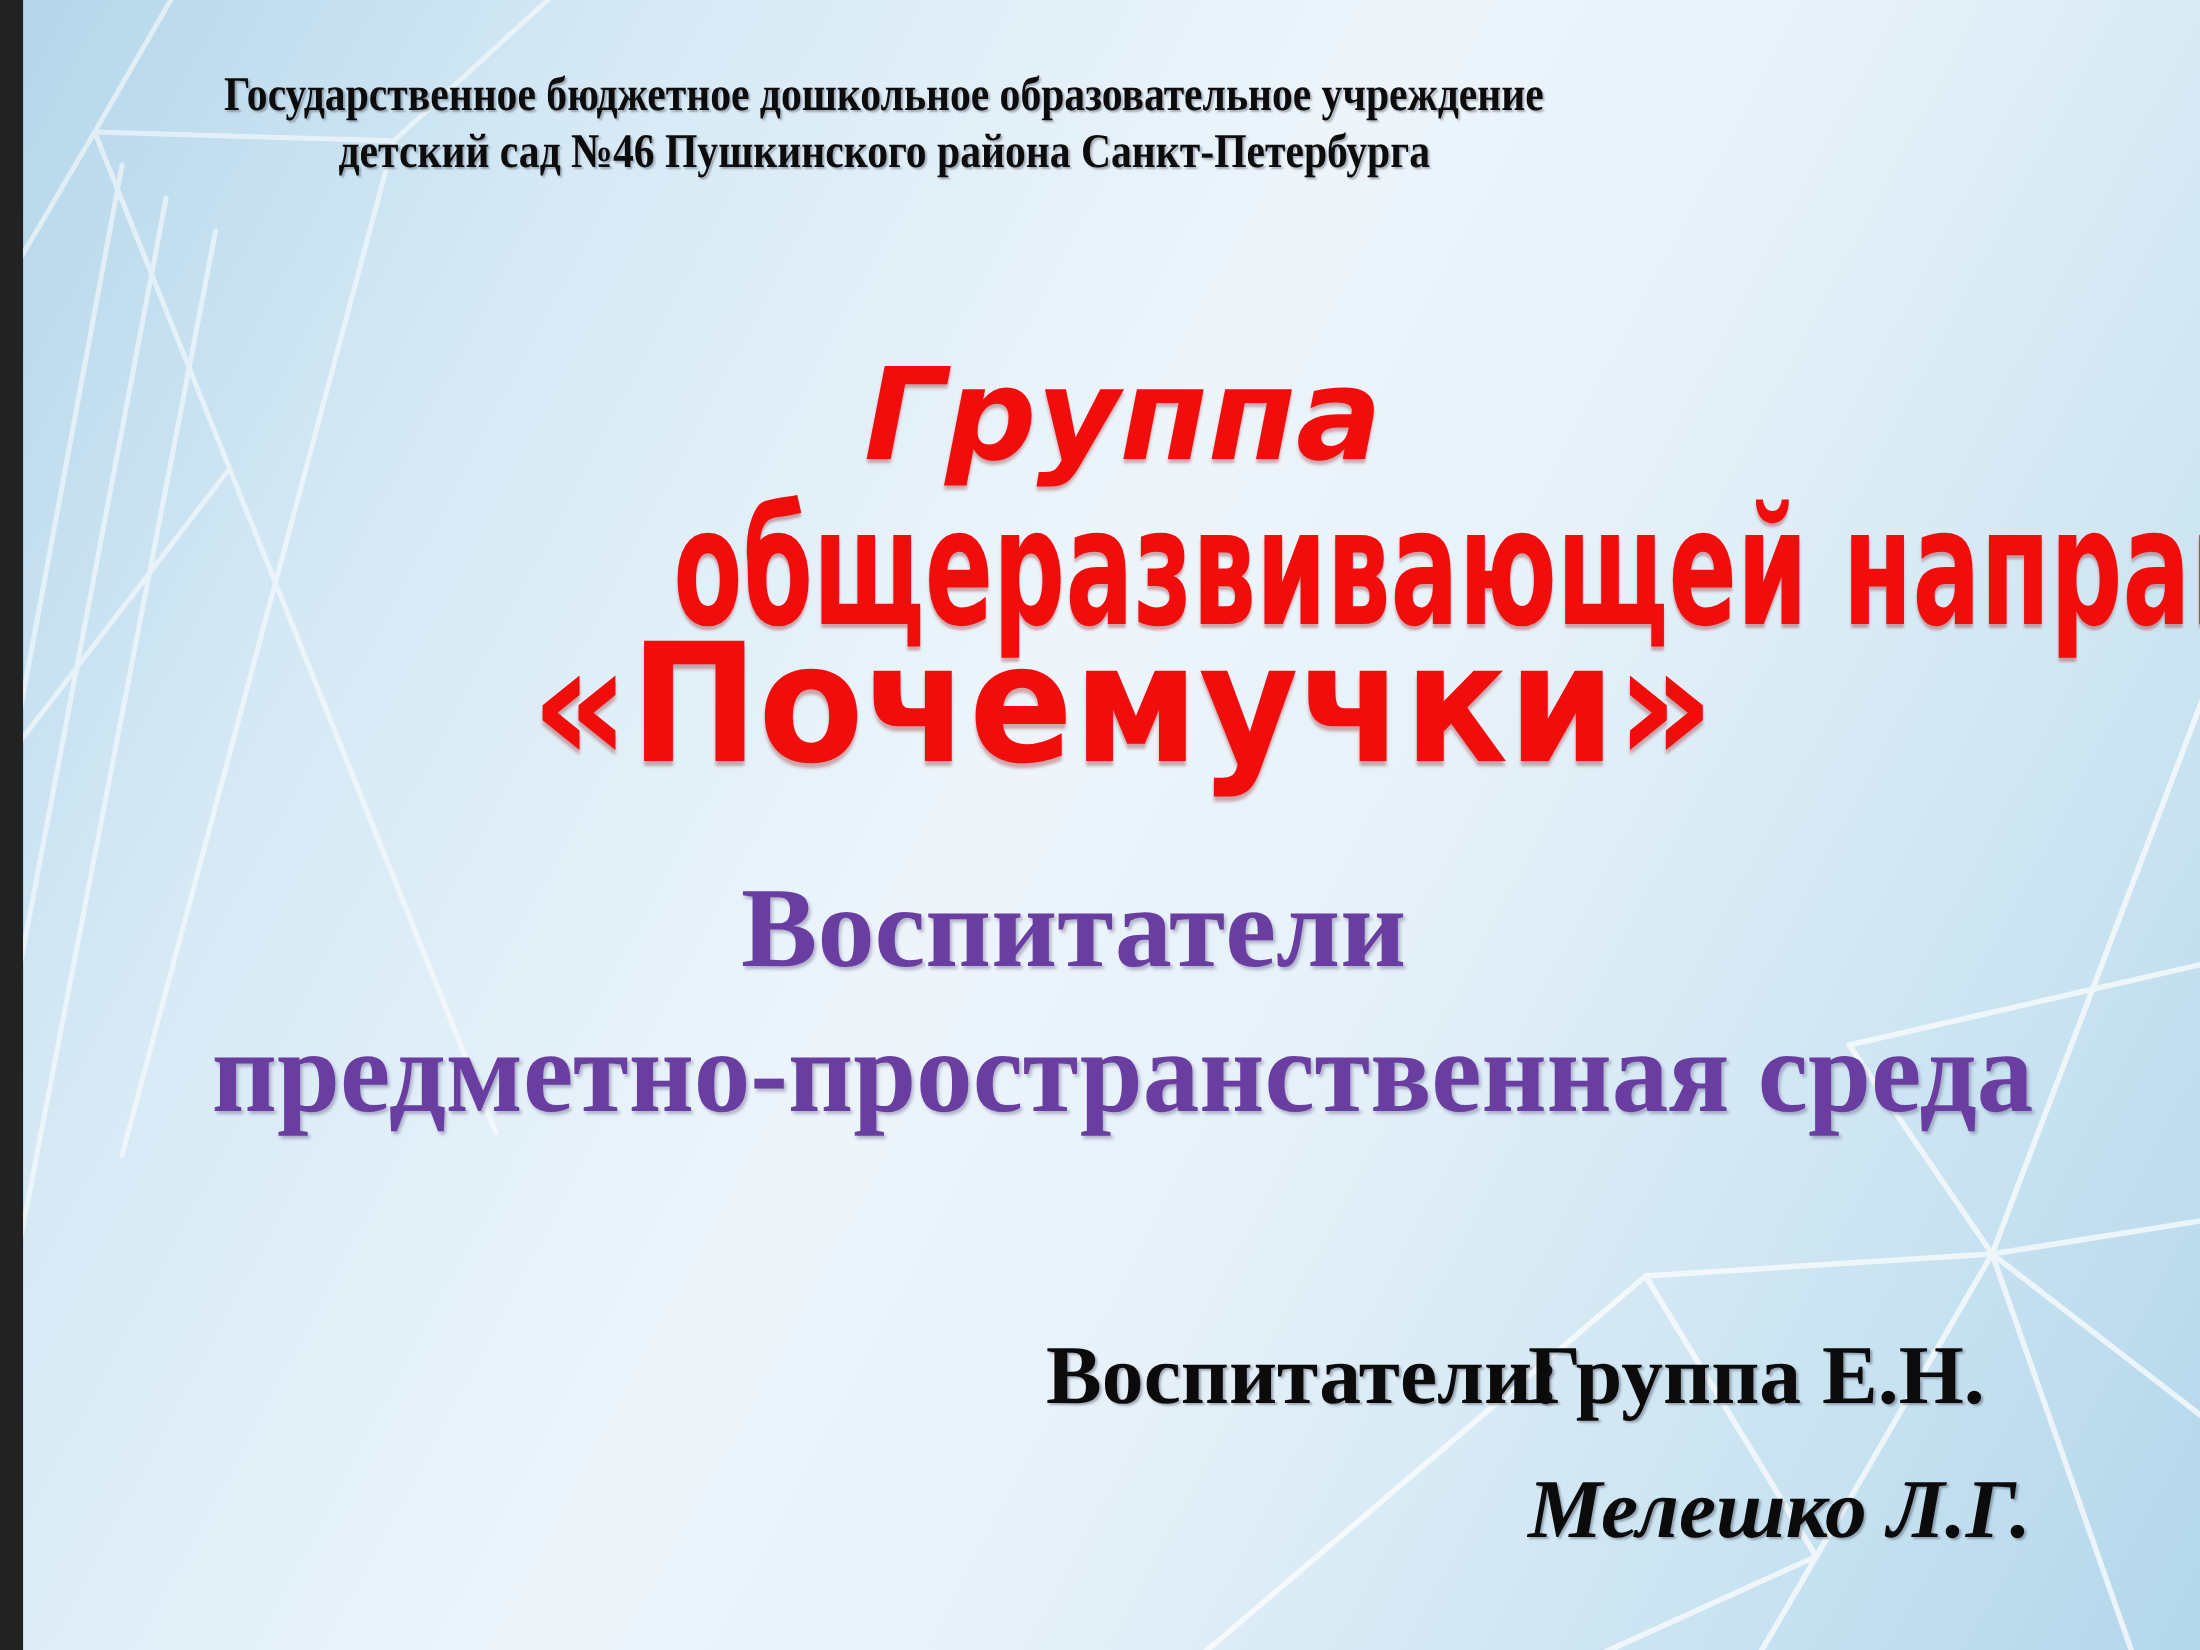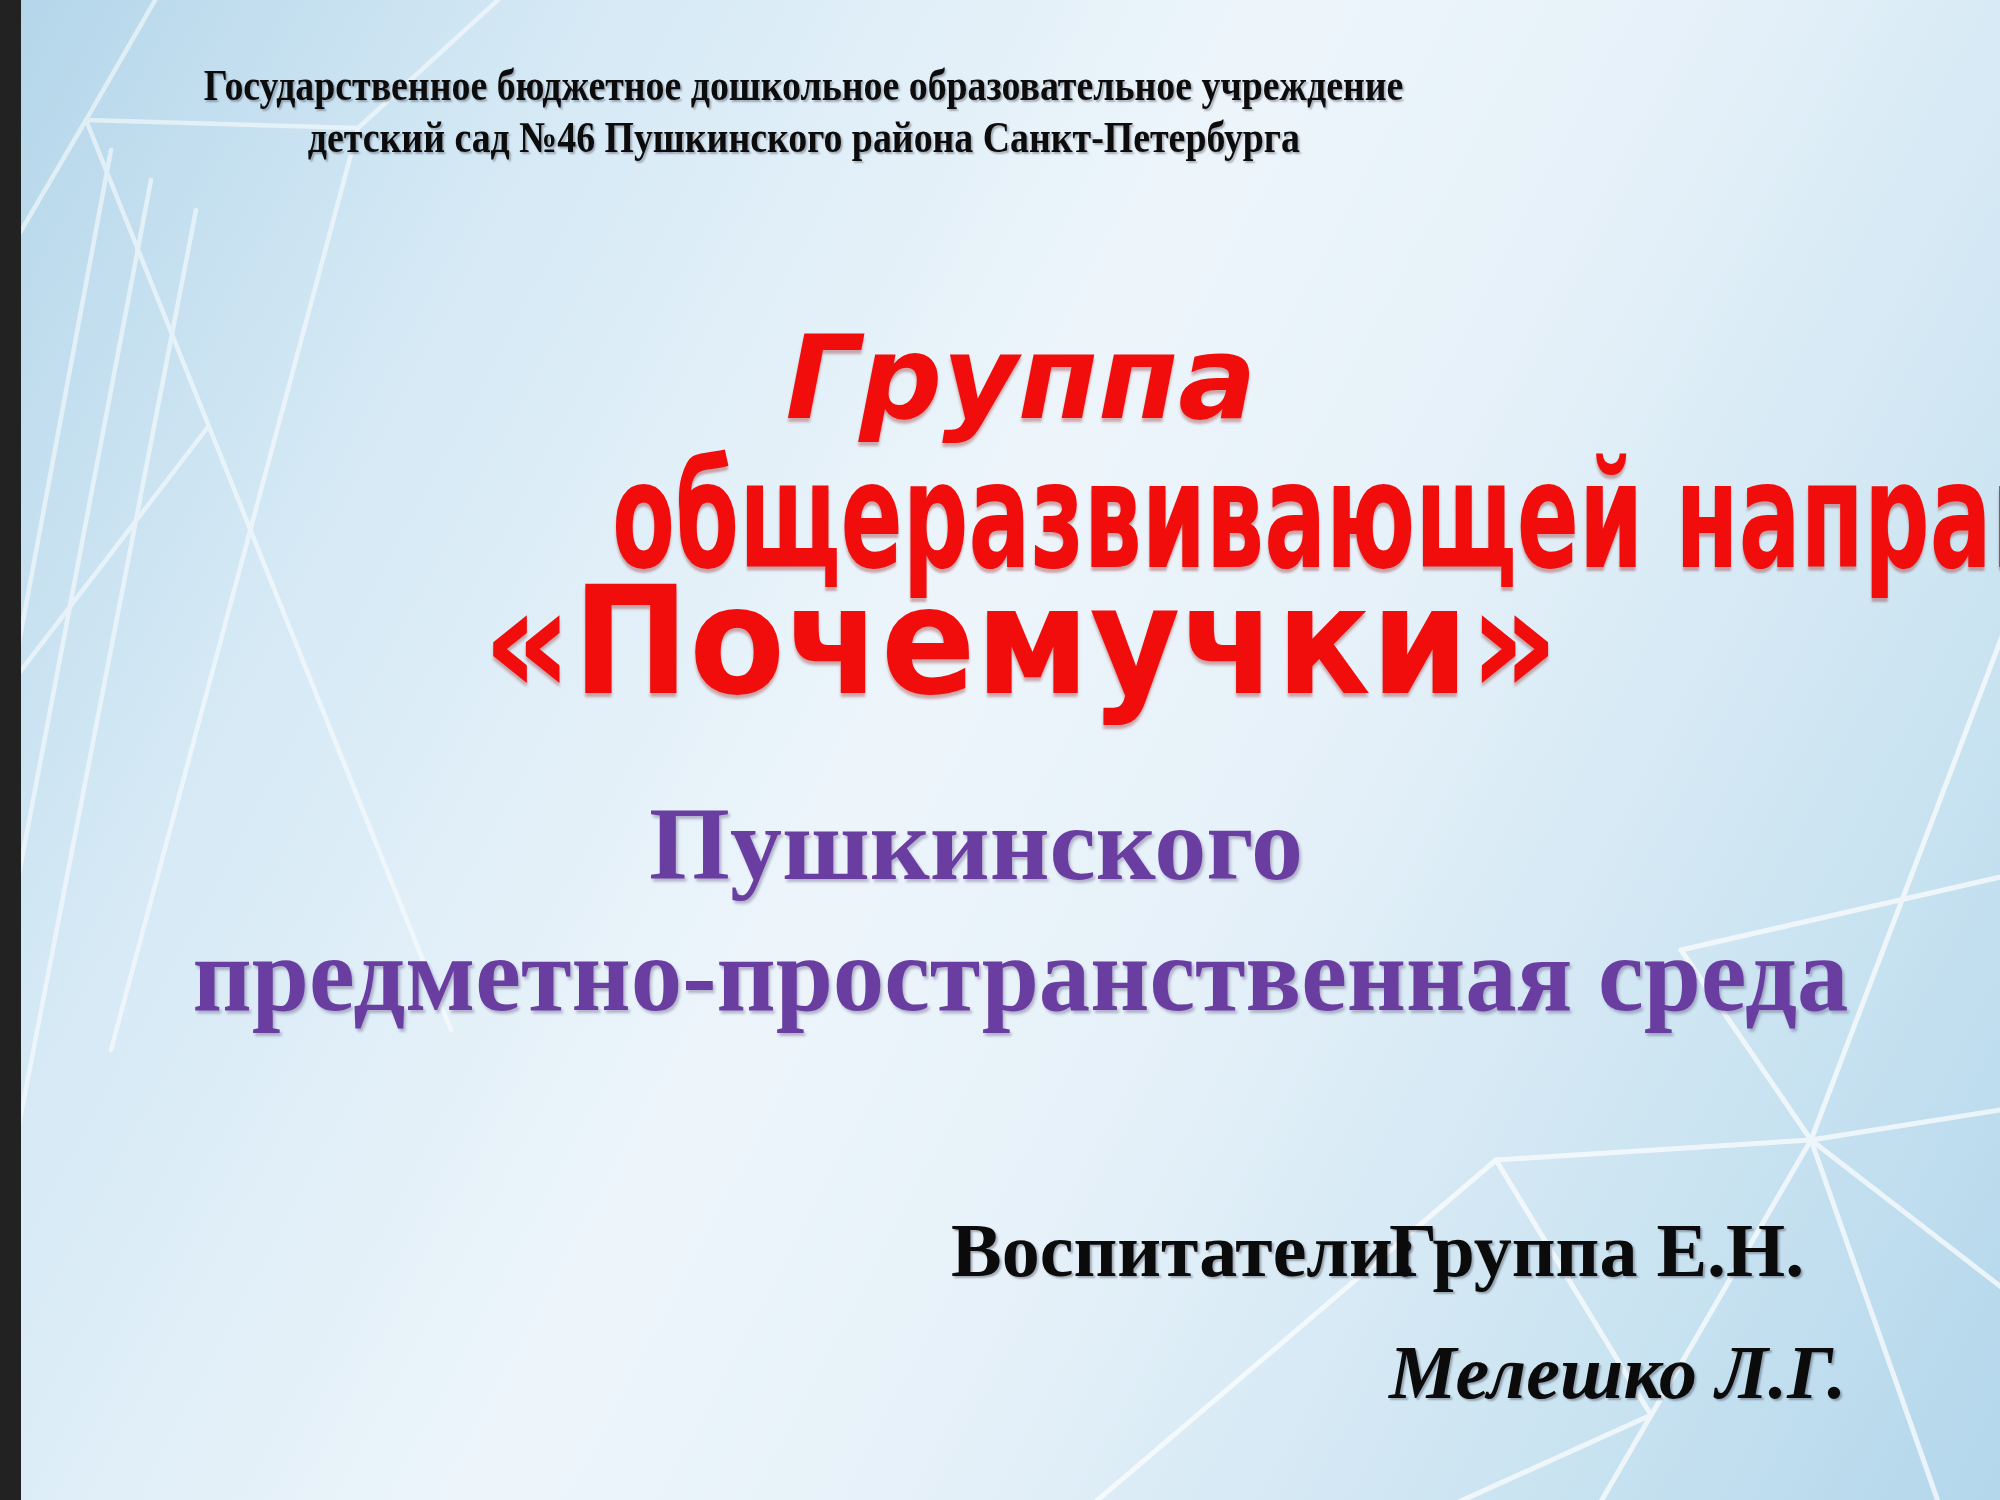--- a/index.html
+++ b/index.html
@@ -129,21 +129,21 @@
     <span>Группа</span>
   </div>
   <div class="textline red title-l2">
     <span>общеразвивающей направленности</span>
   </div>
   <div class="textline red title-l3">
     <span>«Почемучки»</span>
   </div>
 
   <div class="textline purple subtitle-l1">
-    <span>Пушкинского</span>
+    <span>Воспитатели</span>
   </div>
   <div class="textline purple subtitle-l2">
     <span>предметно-пространственная среда</span>
   </div>
 
   <div class="credit credit-label">Воспитатели:</div>
   <div class="credit credit-name1">Группа Е.Н.</div>
   <div class="credit credit-name2">Мелешко Л.Г.</div>
 
 </div>

